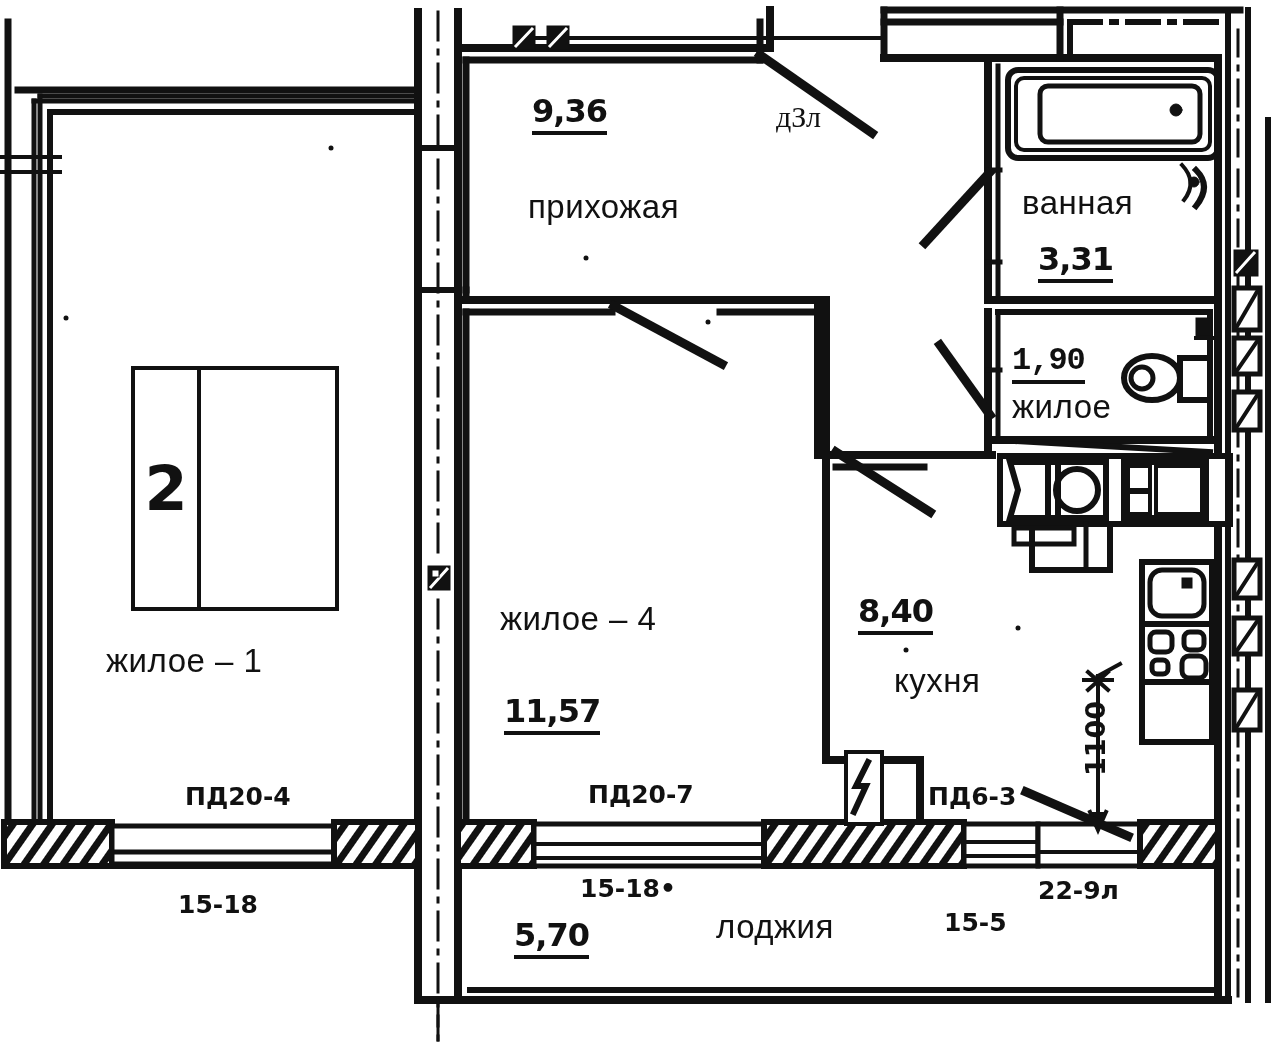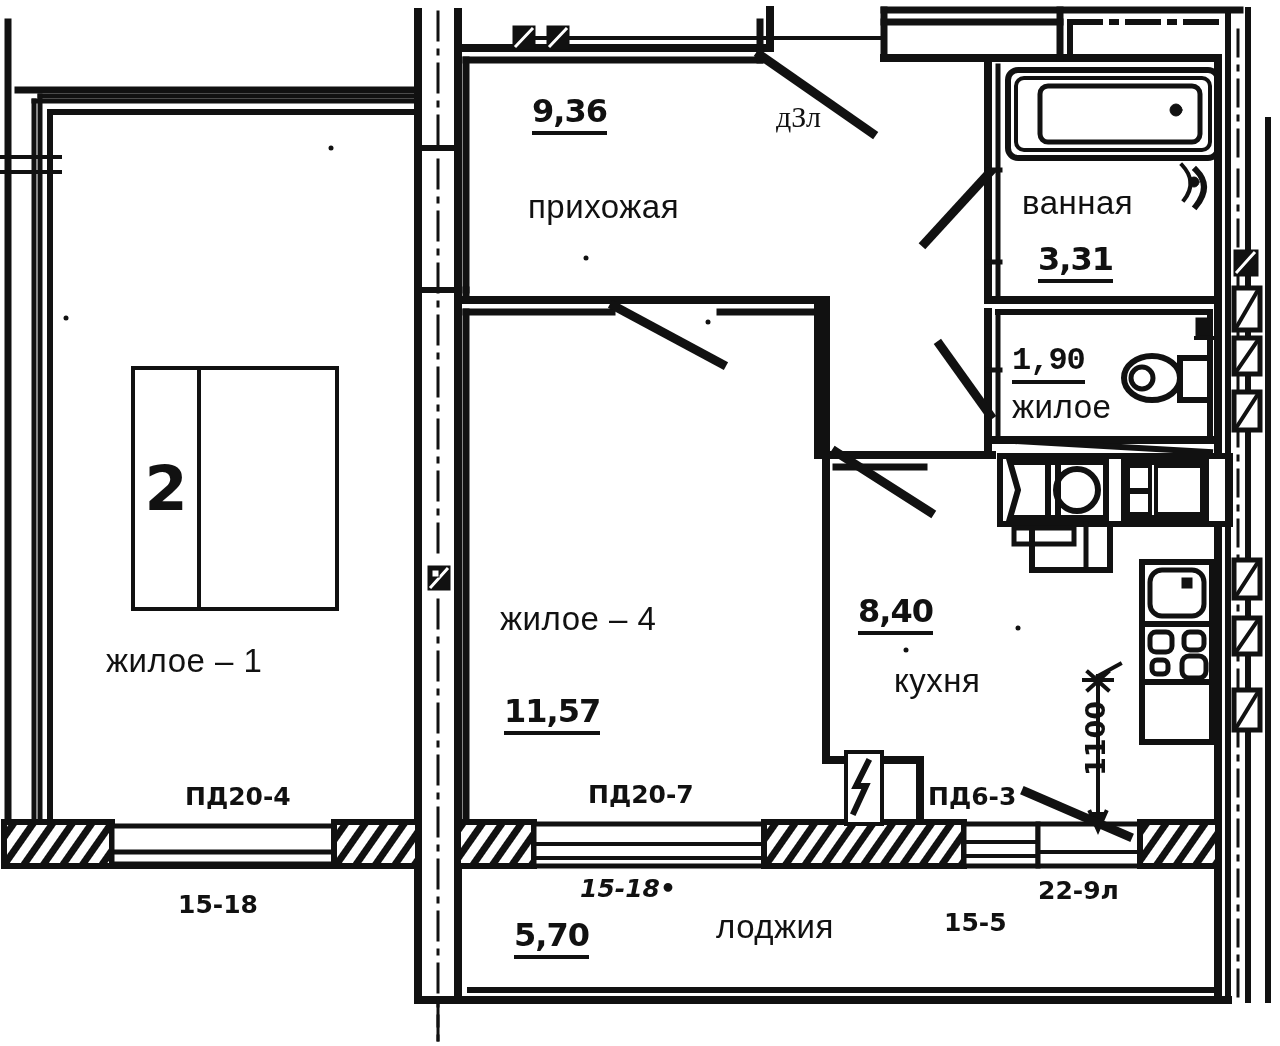--- a/index.html
+++ b/index.html
@@ -301,20 +301,20 @@
   <div class="lbl room-name" style="left:106px;top:642px;">жилое – 1</div>
   <div class="lbl door-code" style="left:170px;top:782px;margin-left:15px;">ПД20-4</div>
 
   <div class="lbl room-area" style="left:858px;top:592px;">8,40</div>
   <div class="lbl room-name" style="left:894px;top:662px;">кухня</div>
   <div class="lbl door-code" style="left:928px;top:782px;">ПД6-3</div>
 
   <div class="lbl dim-v" style="left:1080px;top:776px;">1100</div>
 
   <div class="lbl win-code" style="left:178px;top:890px;">15-18</div>
-  <div class="lbl win-code" style="left:580px;top:874px;font-style:italic;">15-18•</div>
+  <div class="lbl win-code" style="left:580px;top:874px;">15-18•</div>
   <div class="lbl win-code" style="left:944px;top:908px;">15-5</div>
   <div class="lbl win-code" style="left:1038px;top:876px;">22-9л</div>
 
   <div class="lbl room-area" style="left:514px;top:916px;">5,70</div>
   <div class="lbl room-name" style="left:716px;top:908px;">лоджия</div>
 
 </div>
 
 </body></html>

